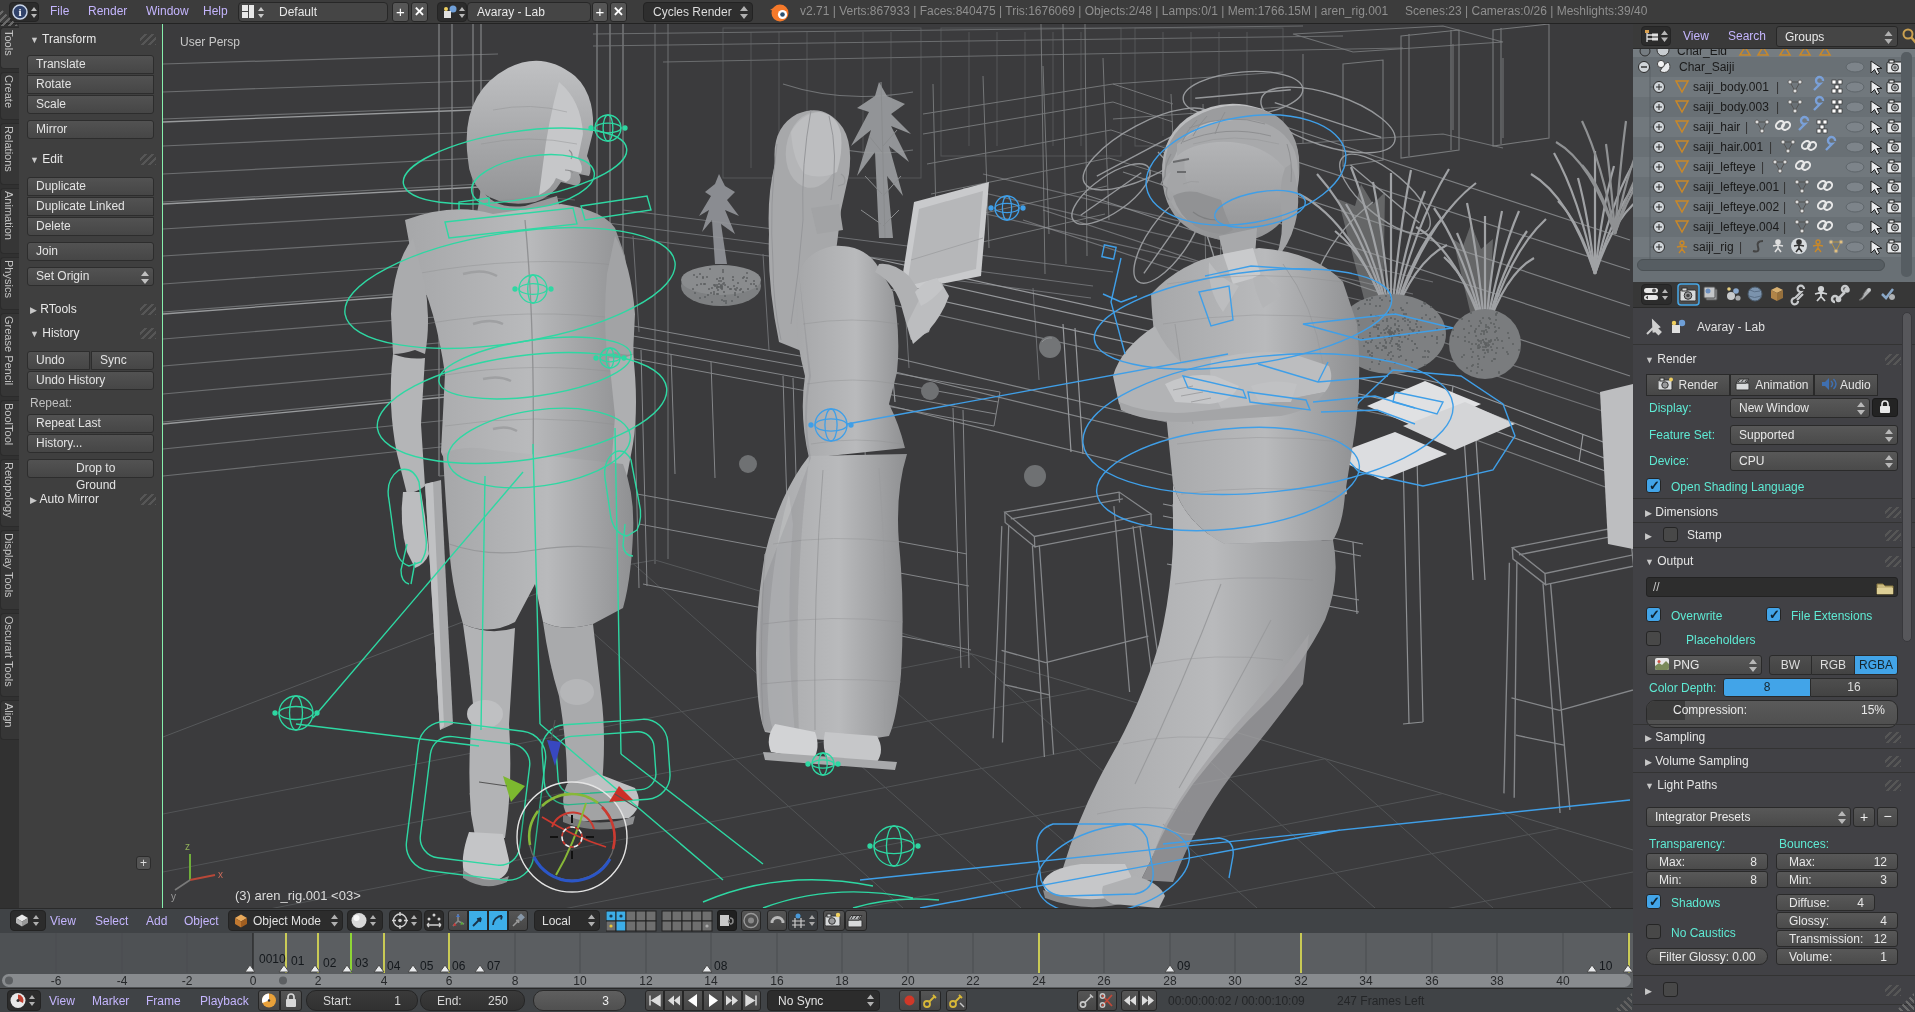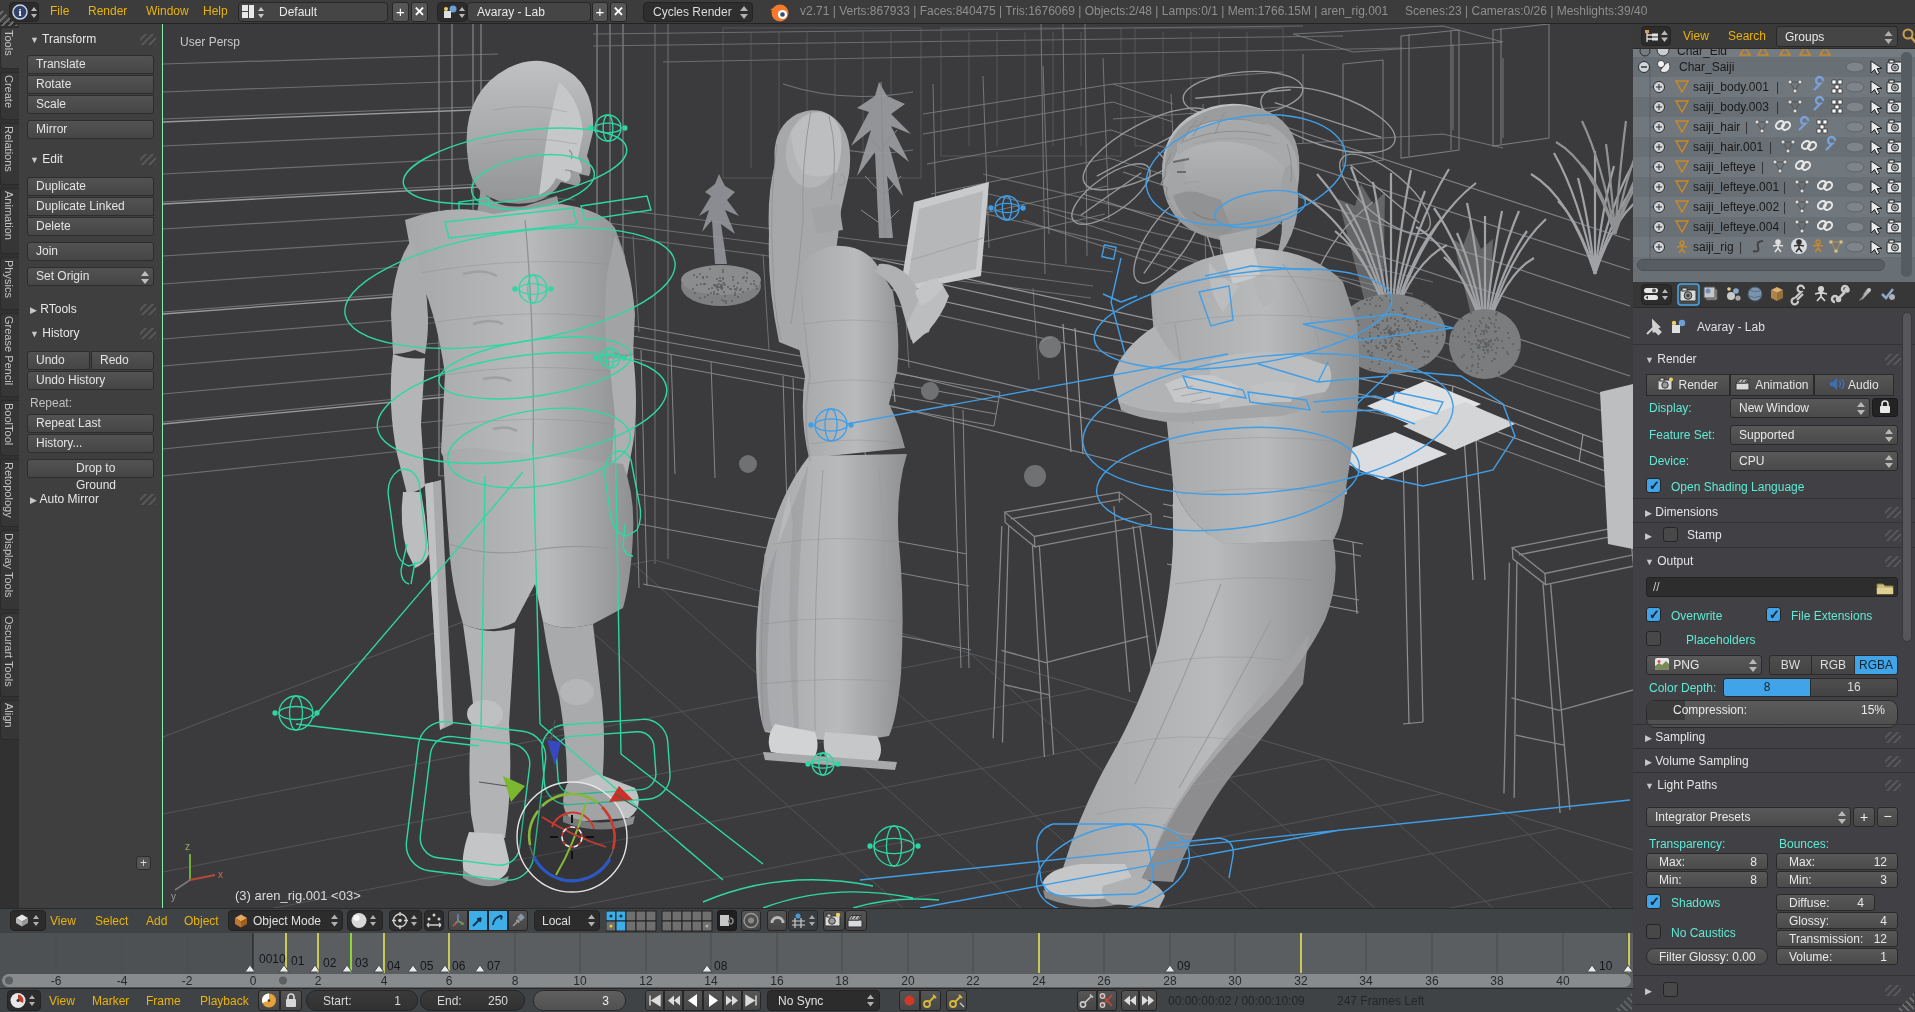--- a/index.html
+++ b/index.html
@@ -9,21 +9,21 @@
 #topbar { left:0; top:0; width:1915px; height:24px; background:#3c3c3c; border-bottom:1px solid #232323; }
 #shelf { left:0; top:24px; width:163px; height:884px; background:#3f3f3f; border-right:1px solid #86efac; }
 #tabs { left:0; top:24px; width:19px; height:884px; background:#313131; }
 #viewport { left:163px; top:24px; width:1470px; height:884px; background:#3b3b3d; overflow:hidden; }
 #vphead { left:0; top:908px; width:1633px; height:25px; background:#404346; border-top:1px solid #2a2a2a; }
 #tline { left:0; top:933px; width:1633px; height:55px; background:#5a5d60; overflow:hidden; }
 #tlhead { left:0; top:988px; width:1633px; height:24px; background:#404346; border-top:1px solid #282828; }
 #rightcol { left:1633px; top:24px; width:282px; height:988px; background:#404042; border-left:2px solid #1e1e1e; }
 #outliner { left:1633px; top:24px; width:282px; height:258px; background:#6f767b; }
 #props { left:1633px; top:282px; width:282px; height:730px; background:#404042; }
-.menu { color:#eab308; font-size:12px; position:absolute; top:4px; }
+.menu { color:#c4b5fd; font-size:12px; position:absolute; top:4px; }
 .vbtn { position:absolute; background:linear-gradient(#525252,#464646); border:1px solid #2d2d2d; border-radius:3px; color:#e3e3e3; font-size:12px; line-height:17px; padding-left:8px; }
 .phead { position:absolute; left:30px; color:#e8e8e8; font-size:12px; }
 .phead::first-letter { font-size:9px; color:#c8c8c8; }
 .grip { position:absolute; left:140px; width:16px; height:11px;
   background:repeating-linear-gradient(135deg, transparent 0 3px, #565656 3px 5px); }
 .tab { position:absolute; left:0; width:19px; background:#363636; border:1px solid #2b2b2b; border-right:none; border-radius:4px 0 0 4px; }
 .tab span { position:absolute; left:14px; top:2px; transform-origin:0 0; transform:rotate(90deg); white-space:nowrap; color:#c4c4c4; font-size:11px; }
 .tabon { background:#3f3f3f; }
 .phead2 { position:absolute; color:#e4e4e4; font-size:12px; }
 .phead2::first-letter { font-size:9px; color:#c8c8c8; }
@@ -115,21 +115,21 @@
   <div class="vbtn" style="left:27px;top:243px;width:127px;height:19px;">Set Origin
     <svg width="10" height="17" style="position:absolute;right:3px;top:1px">
         <path d="M1 7 l4 -5 l4 5 z M1 10 l4 5 l4 -5 z" fill="#c0c0c0"></path>
       </svg>
   </div>
   <div class="phead" style="top:278px;">▶ RTools</div>
   <div class="grip" style="top:280px;"></div>
   <div class="phead" style="top:302px;">▼ History</div>
   <div class="grip" style="top:304px;"></div>
   <div class="vbtn" style="left:27px;top:327px;width:63px;height:19px;border-radius:3px 0 0 3px;">Undo</div>
-  <div class="vbtn" style="left:91px;top:327px;width:63px;height:19px;border-radius:0 3px 3px 0;">Redo</div>
+  <div class="vbtn" style="left:91px;top:327px;width:63px;height:19px;border-radius:0 3px 3px 0;">Sync</div>
   <div class="vbtn" style="left:27px;top:347px;width:127px;height:19px;">Undo History</div>
   <div style="position:absolute;left:30px;top:372px;color:#c0c0c0;">Repeat:</div>
   <div class="vbtn" style="left:27px;top:390px;width:127px;height:19px;">Repeat Last</div>
   <div class="vbtn" style="left:27px;top:410px;width:127px;height:19px;">History...</div>
   <div class="vbtn" style="left:27px;top:435px;width:127px;height:19px;padding-left:48px;">Drop to Ground</div>
   <div class="phead" style="top:468px;">▶ Auto Mirror</div>
   <div class="grip" style="top:470px;"></div>
   <div class="abs" style="left:136px;top:832px;width:15px;height:14px;background:#545454;border:1px solid #2c2c2c;border-radius:3px;color:#ddd;text-align:center;line-height:12px;font-size:12px;">+</div>
 </div>
 <div class="abs" id="tabs">
@@ -1890,21 +1890,21 @@
           <rect x="0" y="3" width="14" height="10" rx="1.5" fill="#d8dadb" stroke="#333"></rect>
           <rect x="2" y="1" width="4" height="3" fill="#d8dadb" stroke="#333"></rect>
           <circle cx="7" cy="8" r="3.2" fill="#98999b" stroke="#333"></circle>
           <circle cx="13" cy="2.5" r="2" fill="#f0d060"></circle>
         </svg> Render</div>
     <div class="pbtn" style="left:97px;top:66px;width:84px;"><svg width="17" height="14" style="vertical-align:-2px">
           <rect x="1" y="6" width="13" height="7" rx="1" fill="#d8dadb" stroke="#333"></rect>
           <path d="M1 6 l3 -4 l10 0 l-3 4 z" fill="#b8babb" stroke="#333"></path>
           <path d="M3 5 l2 -2.5 M6.5 5 l2 -2.5 M10 5 l2 -2.5" stroke="#333"></path>
         </svg> Animation</div>
-    <div class="pbtn" style="left:181px;top:66px;width:80px;"><svg width="16" height="14" style="vertical-align:-2px">
+    <div class="pbtn" style="left:181px;top:66px;width:64px;"><svg width="16" height="14" style="vertical-align:-2px">
           <path d="M1 5 h3 l4 -4 v12 l-4 -4 h-3 z" fill="#3f6fb0"></path>
           <path d="M10 4 q3 3 0 6 M12.5 2 q5 5 0 10" stroke="#3f6fb0" stroke-width="1.5" fill="none"></path>
         </svg> Audio</div>
     <span class="plab" style="left:16px;top:93px;">Display:</span>
     <div class="pdrop" style="left:97px;top:90px;width:140px;">New Window</div>
     <div class="abs" style="left:239px;top:90px;width:26px;height:19px;background:#232323;border:1px solid #1a1a1a;border-radius:3px;"><svg width="24" height="17">
           <rect x="7" y="7" width="10" height="7" rx="1" fill="#e8e8e8"></rect>
           <path d="M9 7 v-2 a3 3 0 0 1 6 0 v2" stroke="#e8e8e8" stroke-width="1.6" fill="none"></path>
         </svg></div>
     <span class="plab" style="left:16px;top:120px;">Feature Set:</span>

